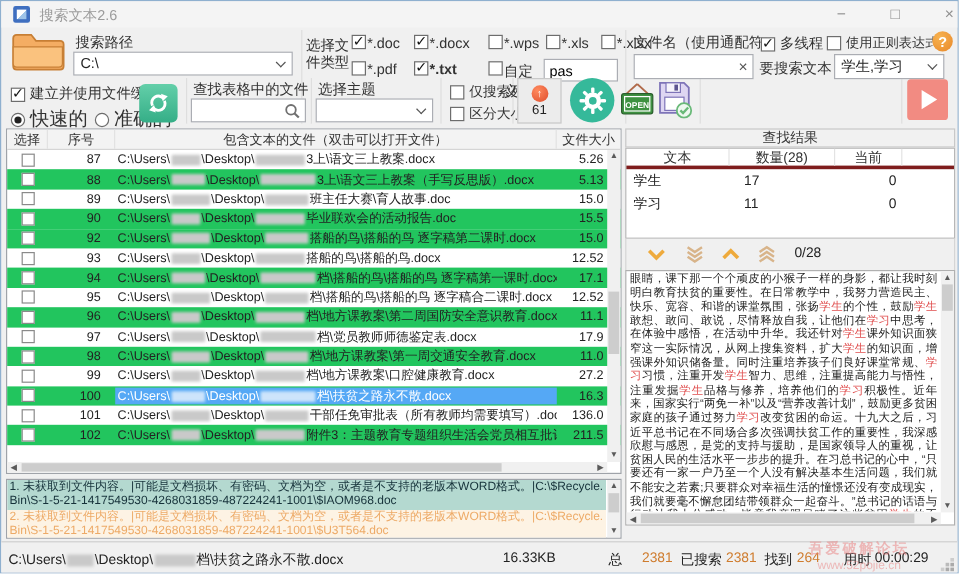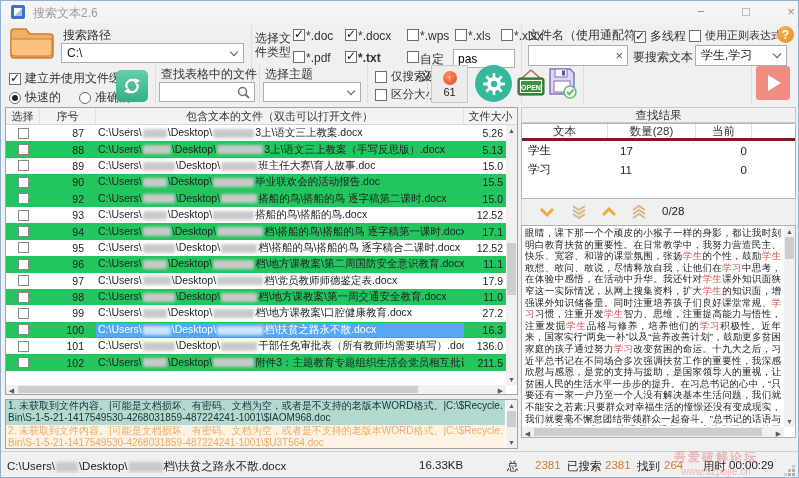--- a/index.html
+++ b/index.html
@@ -14,21 +14,21 @@
 
 .lbl{position:absolute;color:#333;white-space:nowrap}
 .vsep{position:absolute;width:1px;background:#dedede}
 .combo{position:absolute;background:#fff;border:1px solid #abadb3;display:flex;align-items:center;padding:0 6px 0 5px;font-size:12px;color:#222}
 .combo .chev{width:6px;height:6px;border-right:1px solid #555;border-bottom:1px solid #555;transform:rotate(45deg);margin-left:auto;margin-top:-3px}
 .tinput{position:absolute;background:#fff;border:1px solid #abadb3;padding:0 4px;font-size:12px;color:#222;display:flex;align-items:center}
 .tinput input{border:none;outline:none;flex:1;font-size:12px;min-width:0;background:transparent}
 .cbx{position:absolute;display:flex;align-items:center;gap:4px;font-size:12px}
 .box{width:12px;height:12px;border:1px solid #6d6d6d;background:#fff;position:relative;flex:none}
 .on>.box::after{content:"✓";position:absolute;left:0;top:-3px;font-size:12px;font-weight:bold;color:#111}
-.radio{position:absolute;display:flex;align-items:center;gap:4px;font-size:12px}
+.radio{position:absolute;display:flex;align-items:center;gap:4px;font-size:16px}
 .rdot{width:12px;height:12px;border:1px solid #6d6d6d;border-radius:50%;background:#fff;position:relative;flex:none}
 .on>.rdot::after{content:"";position:absolute;left:2px;top:2px;width:6px;height:6px;border-radius:50%;background:#222}
 .filetypes{position:absolute;display:flex}
 .cbi{display:flex;gap:1px;font-size:12px}
 
 #btn-refresh{position:absolute;left:115px;top:69px;width:32px;height:32px;border-radius:5px;background:linear-gradient(180deg,#63cfa9,#35ae87);display:flex;align-items:center;justify-content:center;cursor:pointer}
 #counter-panel{position:absolute;left:430px;top:64px;width:37px;height:38px;background:#ececec;border:1px solid #c9c9c9;display:flex;flex-direction:column;align-items:center;justify-content:center;gap:1px}
 #cnt-ic{width:14px;height:14px;border-radius:50%;background:radial-gradient(circle at 35% 30%,#ff8a5e,#df4c2c);color:#fff;font-size:9px;font-weight:bold;display:flex;align-items:center;justify-content:center}
 #counter-val{font-size:11px;color:#222}
 #btn-gear{position:absolute;left:474px;top:64px;width:37px;height:37px;border-radius:50%;background:#35b99a;display:flex;align-items:center;justify-content:center;cursor:pointer}

